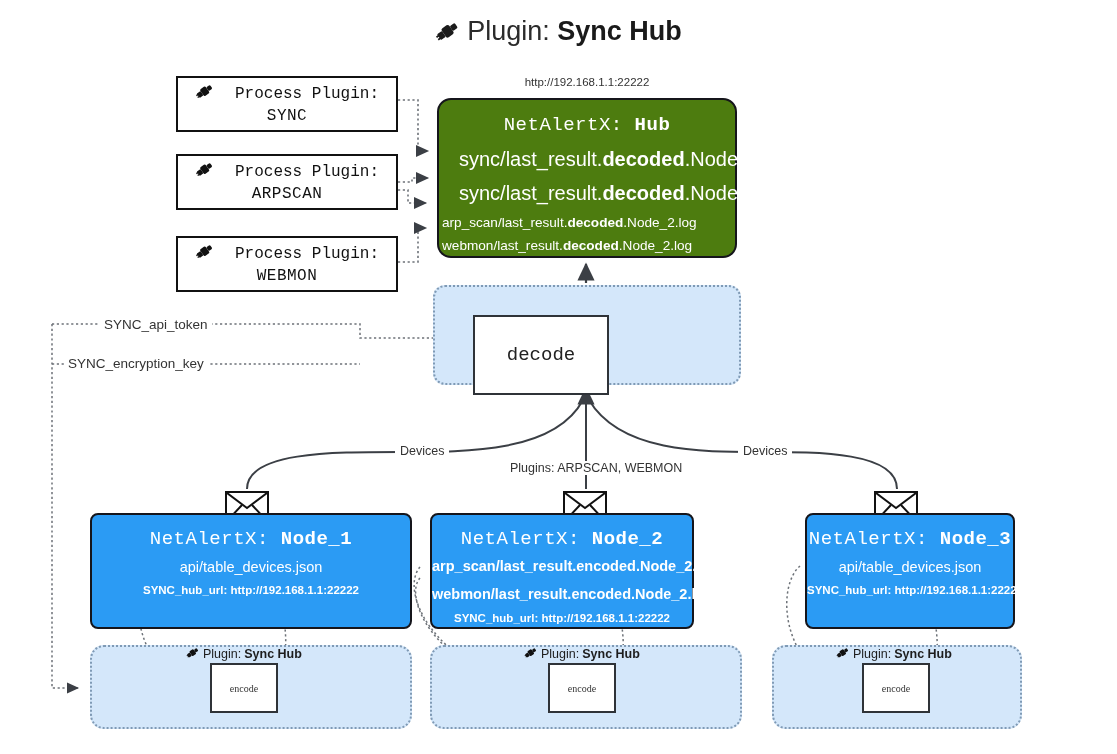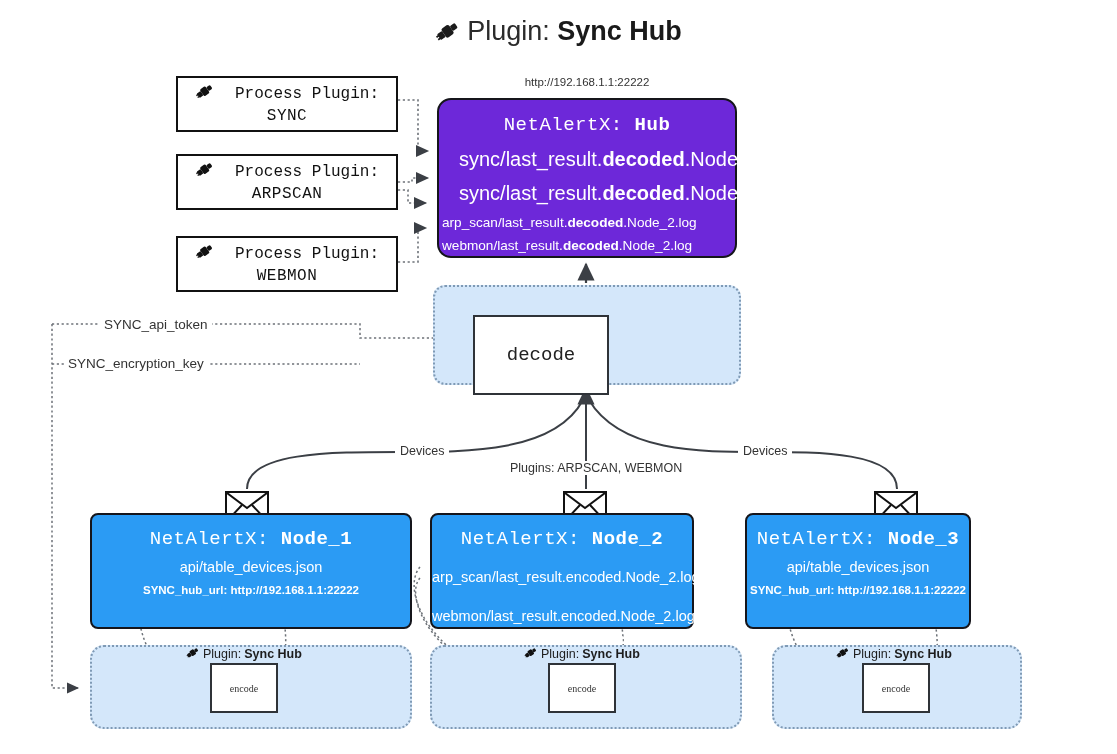--- a/index.html
+++ b/index.html
@@ -17,21 +17,21 @@
 
   
   .procbox{border:2px solid #111;background:#fff;width:222px;height:56px;left:176px;
            font-family:"Liberation Mono","DejaVu Sans Mono",monospace;font-size:16px;color:#111;
            display:flex;flex-direction:column;align-items:center;justify-content:center;line-height:1.25;}
   .procbox .l1{display:flex;align-items:center;gap:20px;}
   .procbox .l2{letter-spacing:.5px;}
 
   
   #hub-url{left:437px;top:76px;width:300px;text-align:center;font-size:11.5px;color:#333;}
-  #hub{left:437px;top:98px;width:300px;height:160px;background:#6d28d9;border:2.5px solid #15151b;
+  #hub{left:437px;top:98px;width:300px;height:160px;background:#4d7c0f;border:2.5px solid #15151b;
        border-radius:14px;color:#fff;padding-top:8px;}
   #hub .hubtitle{text-align:center;font-family:"Liberation Mono","DejaVu Sans Mono",monospace;
                  font-size:19px;letter-spacing:.5px;margin:6px 0 6px;}
   #hub .hubtitle b{font-weight:bold;}
   #hub .row{font-size:20px;line-height:1.72;padding-left:20px;color:#fff;white-space:nowrap;}
   #hub .row b{font-weight:bold;}
   #hub .row.tight{font-size:13.6px;padding-left:3px;}
 
   
   #decode-group{left:433px;top:285px;width:308px;height:100px;background:#d4e7fa;
@@ -51,25 +51,25 @@
   #lbl-dev-r{left:738px;top:444px;}
   #lbl-plugins{left:505px;top:461px;}
 
   
   .node{border:2.5px solid #15151b;background:#2b9bf4;border-radius:8px;height:116px;
         color:#fff;padding-top:6px;}
   .node .ntitle{text-align:center;font-family:"Liberation Mono","DejaVu Sans Mono",monospace;
                 font-size:19px;letter-spacing:.5px;margin:7px 0 2px;}
   .node .ntitle b{font-weight:bold;}
   .node .nline{text-align:center;font-size:14.5px;margin-top:9px;white-space:nowrap;}
-  .node .nline.two{margin-top:16px;line-height:1.6;}
+  .node .nline.two{margin-top:5px;line-height:1.6;font-weight:bold;}
   .node .nurl{text-align:center;font-size:11.5px;margin-top:9px;white-space:nowrap;font-weight:bold;}
   #node1{left:90px;top:513px;width:322px;}
   #node2{left:430px;top:513px;width:264px;}
-  #node3{left:745px;top:513px;width:226px;}
+  #node3{left:805px;top:513px;width:210px;}
   #node2 .nurl{margin-top:6px;}
 
   
   .env{width:44px;height:32px;background:#fff;border:2.2px solid #111;}
   #env1{left:225px;top:491px;} #env2{left:563px;top:491px;} #env3{left:874px;top:491px;}
 
   
   .encgroup{background:#d4e7fa;border:2px dotted #7f9ab5;border-radius:14px;height:84px;top:645px;}
   #enc-g1{left:90px;width:322px;}
   #enc-g2{left:430px;width:312px;}

